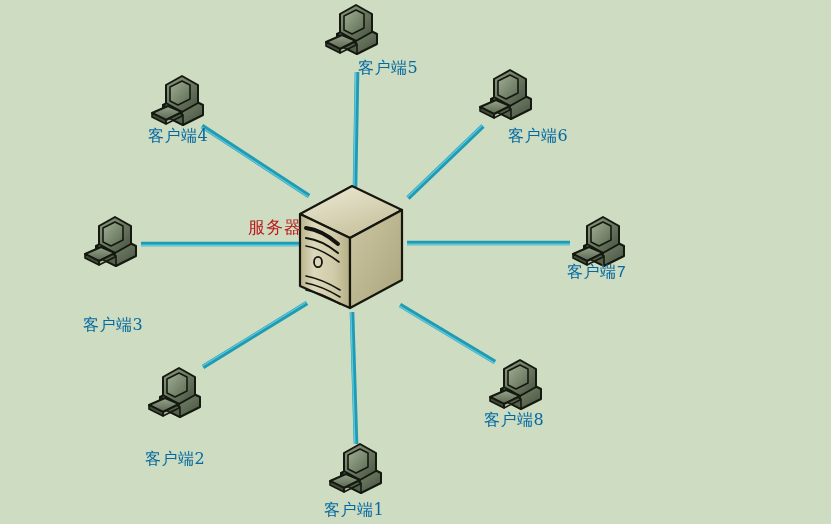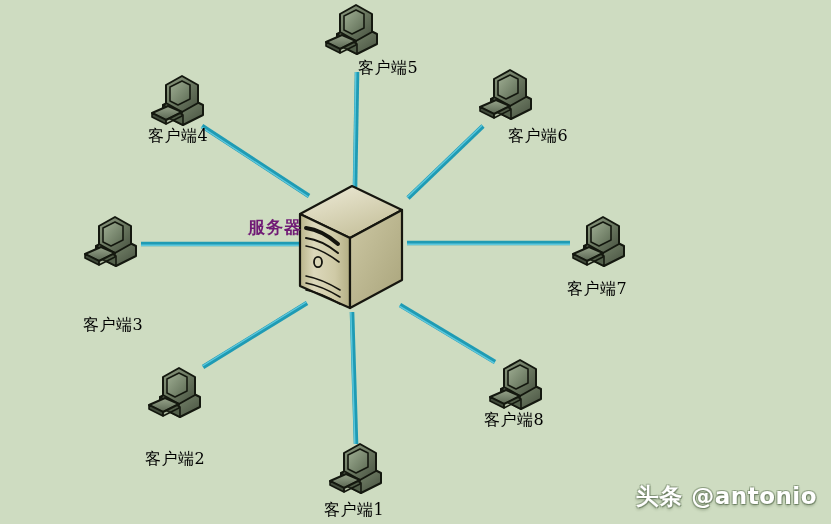--- a/index.html
+++ b/index.html
@@ -26,33 +26,32 @@
     position: absolute;
     width: 0; height: 0;
   }
   .node-icon {
     position: absolute;
     transform: translate(-50%, -50%);
   }
   .node-label {
     position: absolute;
     white-space: nowrap;
-    color: #000000;
+    color: #0369a1;
     font-size: 16px;
     line-height: 1;
     letter-spacing: 0.5px;
     text-shadow: 0 0 1px rgba(205,220,193,0.6);
   }
   .server-label {
     position: absolute;
-    color: #701a75;
+    color: #b91c1c;
     font-size: 17px;
     white-space: nowrap;
     letter-spacing: 1px;
-    font-weight: bold;
   }
   #watermark {
     position: absolute;
     right: 14px;
     bottom: 12px;
     font-family: "DejaVu Sans", "Liberation Sans", sans-serif;
     font-size: 23px;
     font-weight: bold;
     color: #ffffff;
     text-shadow:
@@ -310,21 +309,21 @@
               </linearGradient>
             </defs>
             <polygon points="14,34 34,24 54,34 54,44 34,54 14,44" fill="url(#pcBody)" stroke="#14180f" stroke-width="2" stroke-linejoin="round"></polygon>
             <polygon points="14,34 34,44 34,54 14,44" fill="#53604b" stroke="#14180f" stroke-width="1.6" stroke-linejoin="round"></polygon>
             <polygon points="17,14 33,5 49,14 49,32 33,41 17,32" fill="url(#pcBody)" stroke="#14180f" stroke-width="2" stroke-linejoin="round"></polygon>
             <polygon points="21,16 33,10 41,14 41,28 29,34 21,30" fill="url(#pcScreen)" stroke="#14180f" stroke-width="1.6" stroke-linejoin="round"></polygon>
             <polygon points="3,42 19,35 33,41 17,49" fill="url(#pcKey)" stroke="#14180f" stroke-width="2" stroke-linejoin="round"></polygon>
             <polygon points="3,42 17,49 17,53 3,46" fill="#414b3b" stroke="#14180f" stroke-width="1.6" stroke-linejoin="round"></polygon>
             <polygon points="17,49 33,41 33,45 17,53" fill="#4d584544" stroke="#14180f" stroke-width="1.4" stroke-linejoin="round"></polygon>
           </svg></div>
-        <div class="node-label" style="left: -34px; top: 36px;">客户端7</div>
+        <div class="node-label" style="left: -34px; top: 20px; font-family: Liberation Mono, monospace;">客户端7</div>
       </div>
       <div class="node" style="left: 518px; top: 388px;">
         <div class="node-icon"><svg width="62" height="62" viewBox="0 0 62 62">
             <defs>
               <linearGradient id="pcBody" x1="0" y1="0" x2="1" y2="1">
                 <stop offset="0%" stop-color="#8d9a81"></stop>
                 <stop offset="55%" stop-color="#68755e"></stop>
                 <stop offset="100%" stop-color="#46503f"></stop>
               </linearGradient>
               <linearGradient id="pcScreen" x1="0" y1="0" x2="1" y2="1">
@@ -341,14 +340,13 @@
             <polygon points="17,14 33,5 49,14 49,32 33,41 17,32" fill="url(#pcBody)" stroke="#14180f" stroke-width="2" stroke-linejoin="round"></polygon>
             <polygon points="21,16 33,10 41,14 41,28 29,34 21,30" fill="url(#pcScreen)" stroke="#14180f" stroke-width="1.6" stroke-linejoin="round"></polygon>
             <polygon points="3,42 19,35 33,41 17,49" fill="url(#pcKey)" stroke="#14180f" stroke-width="2" stroke-linejoin="round"></polygon>
             <polygon points="3,42 17,49 17,53 3,46" fill="#414b3b" stroke="#14180f" stroke-width="1.6" stroke-linejoin="round"></polygon>
             <polygon points="17,49 33,41 33,45 17,53" fill="#4d584544" stroke="#14180f" stroke-width="1.4" stroke-linejoin="round"></polygon>
           </svg></div>
         <div class="node-label" style="left: -34px; top: 24px;">客户端8</div>
       </div>
     </div>
 
-  <div id="watermark">头条 @antonio</div>
 </div>
 
 </body></html>

